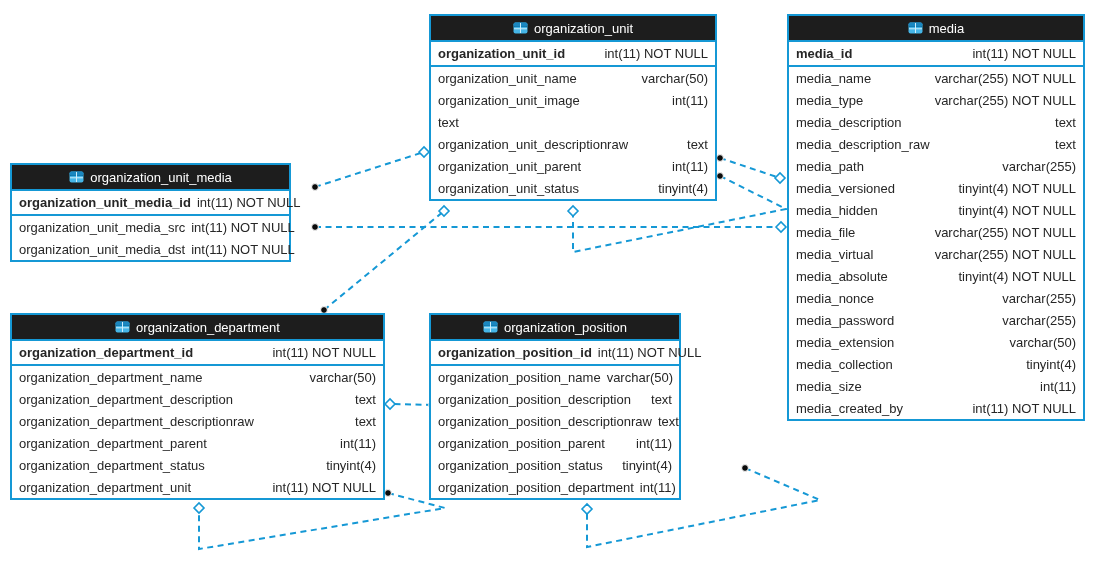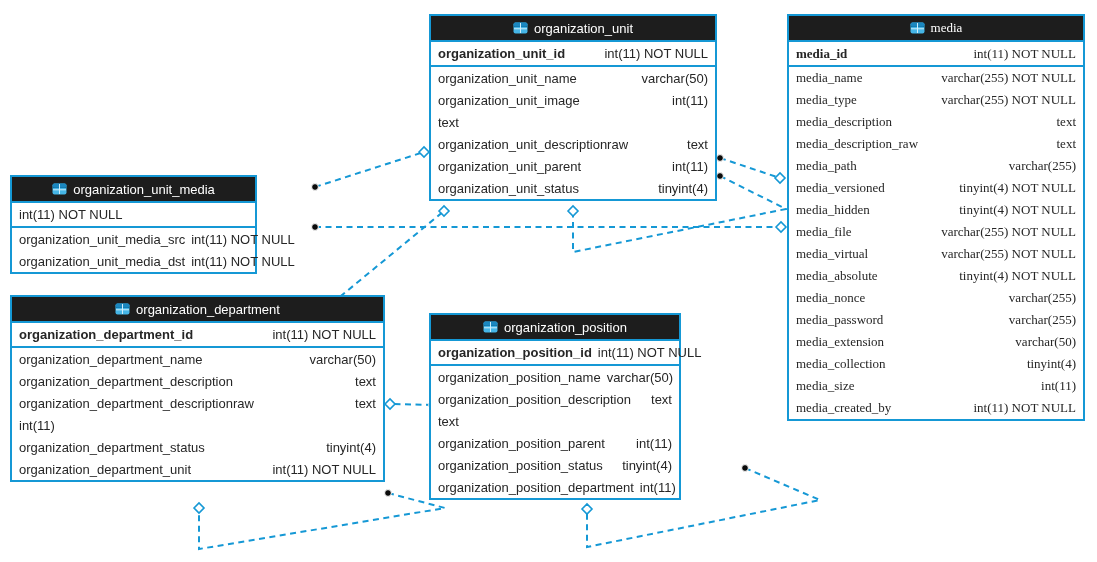--- a/index.html
+++ b/index.html
@@ -106,21 +106,21 @@
           <span class="n">organization_unit_parent</span>
           <span class="t">int(11)</span>
         </div>
         <div class="row">
           <span class="n">organization_unit_status</span>
           <span class="t">tinyint(4)</span>
         </div>
       </div>
   </div>
 
-  <div class="tbl" style="left:787px;top:14px;width:298px;font-family:Liberation Serif, serif;">
+  <div class="tbl" style="left:787px;top:14px;width:298px;">
     <div class="hd">
       <span class="icon">
         <svg width="15" height="12" viewBox="0 0 15 12">
             <rect x="0.5" y="0.5" width="14" height="11" rx="2" fill="#45b5e6"></rect>
             <path d="M1 4.5h13" stroke="#0e6fa3" stroke-width="1"></path>
             <rect x="0.5" y="0.5" width="14" height="4" rx="2" fill="#1a87c0"></rect>
             <path d="M7.5 1v10" stroke="#cfeefb" stroke-width="1"></path>
             <path d="M1 6.8h13" stroke="#cfeefb" stroke-width="1"></path>
           </svg>
       </span>
@@ -193,51 +193,52 @@
           <span class="n">media_size</span>
           <span class="t">int(11)</span>
         </div>
         <div class="row">
           <span class="n">media_created_by</span>
           <span class="t">int(11) NOT NULL</span>
         </div>
       </div>
   </div>
 
-  <div class="tbl" style="left:10px;top:175px;width:247px;">
+  <div class="tbl" style="left:10px;top:163px;width:281px;">
     <div class="hd">
       <span class="icon">
         <svg width="15" height="12" viewBox="0 0 15 12">
             <rect x="0.5" y="0.5" width="14" height="11" rx="2" fill="#45b5e6"></rect>
             <path d="M1 4.5h13" stroke="#0e6fa3" stroke-width="1"></path>
             <rect x="0.5" y="0.5" width="14" height="4" rx="2" fill="#1a87c0"></rect>
             <path d="M7.5 1v10" stroke="#cfeefb" stroke-width="1"></path>
             <path d="M1 6.8h13" stroke="#cfeefb" stroke-width="1"></path>
           </svg>
       </span>
       <span>organization_unit_media</span>
     </div>
     <div class="pkwrap">
         <div class="row pk">
+          <span class="n">organization_unit_media_id</span>
           <span class="t">int(11) NOT NULL</span>
         </div>
       </div>
     <div class="rows">
         <div class="row">
           <span class="n">organization_unit_media_src</span>
           <span class="t">int(11) NOT NULL</span>
         </div>
         <div class="row">
           <span class="n">organization_unit_media_dst</span>
           <span class="t">int(11) NOT NULL</span>
         </div>
       </div>
   </div>
 
-  <div class="tbl" style="left:10px;top:295px;width:375px;">
+  <div class="tbl" style="left:10px;top:313px;width:375px;">
     <div class="hd">
       <span class="icon">
         <svg width="15" height="12" viewBox="0 0 15 12">
             <rect x="0.5" y="0.5" width="14" height="11" rx="2" fill="#45b5e6"></rect>
             <path d="M1 4.5h13" stroke="#0e6fa3" stroke-width="1"></path>
             <rect x="0.5" y="0.5" width="14" height="4" rx="2" fill="#1a87c0"></rect>
             <path d="M7.5 1v10" stroke="#cfeefb" stroke-width="1"></path>
             <path d="M1 6.8h13" stroke="#cfeefb" stroke-width="1"></path>
           </svg>
       </span>
@@ -256,20 +257,21 @@
         </div>
         <div class="row">
           <span class="n">organization_department_description</span>
           <span class="t">text</span>
         </div>
         <div class="row">
           <span class="n">organization_department_descriptionraw</span>
           <span class="t">text</span>
         </div>
         <div class="row">
+          <span class="n">organization_department_parent</span>
           <span class="t">int(11)</span>
         </div>
         <div class="row">
           <span class="n">organization_department_status</span>
           <span class="t">tinyint(4)</span>
         </div>
         <div class="row">
           <span class="n">organization_department_unit</span>
           <span class="t">int(11) NOT NULL</span>
         </div>
@@ -298,20 +300,21 @@
     <div class="rows">
         <div class="row">
           <span class="n">organization_position_name</span>
           <span class="t">varchar(50)</span>
         </div>
         <div class="row">
           <span class="n">organization_position_description</span>
           <span class="t">text</span>
         </div>
         <div class="row">
+          <span class="n">organization_position_descriptionraw</span>
           <span class="t">text</span>
         </div>
         <div class="row">
           <span class="n">organization_position_parent</span>
           <span class="t">int(11)</span>
         </div>
         <div class="row">
           <span class="n">organization_position_status</span>
           <span class="t">tinyint(4)</span>
         </div>

